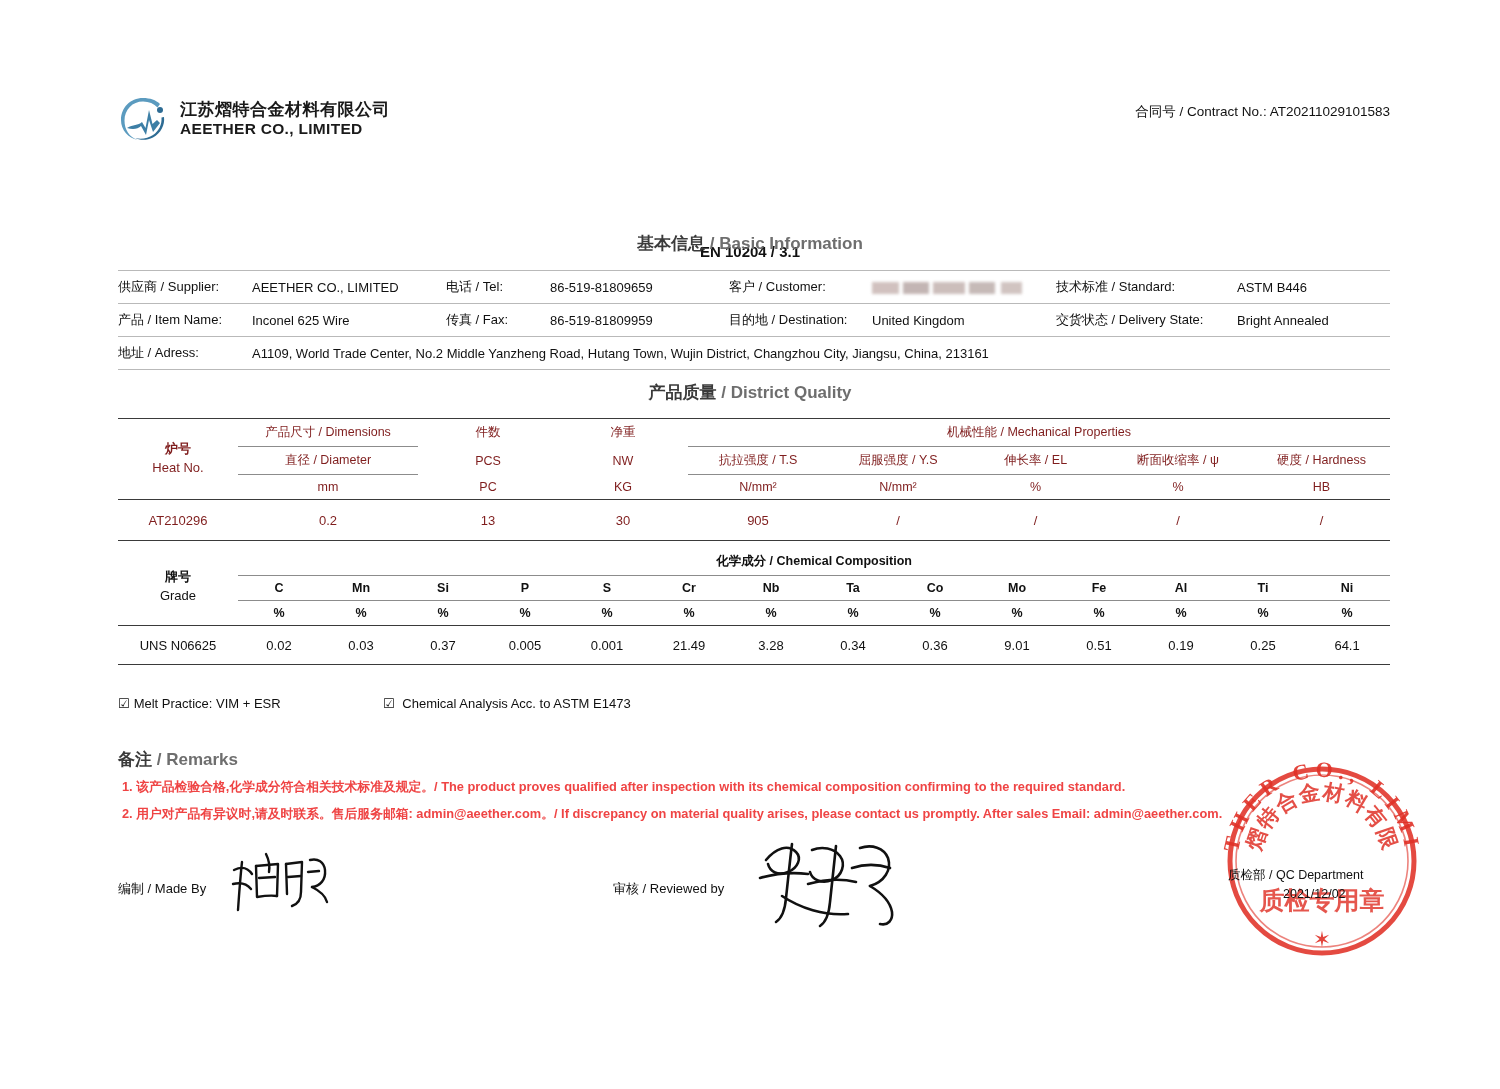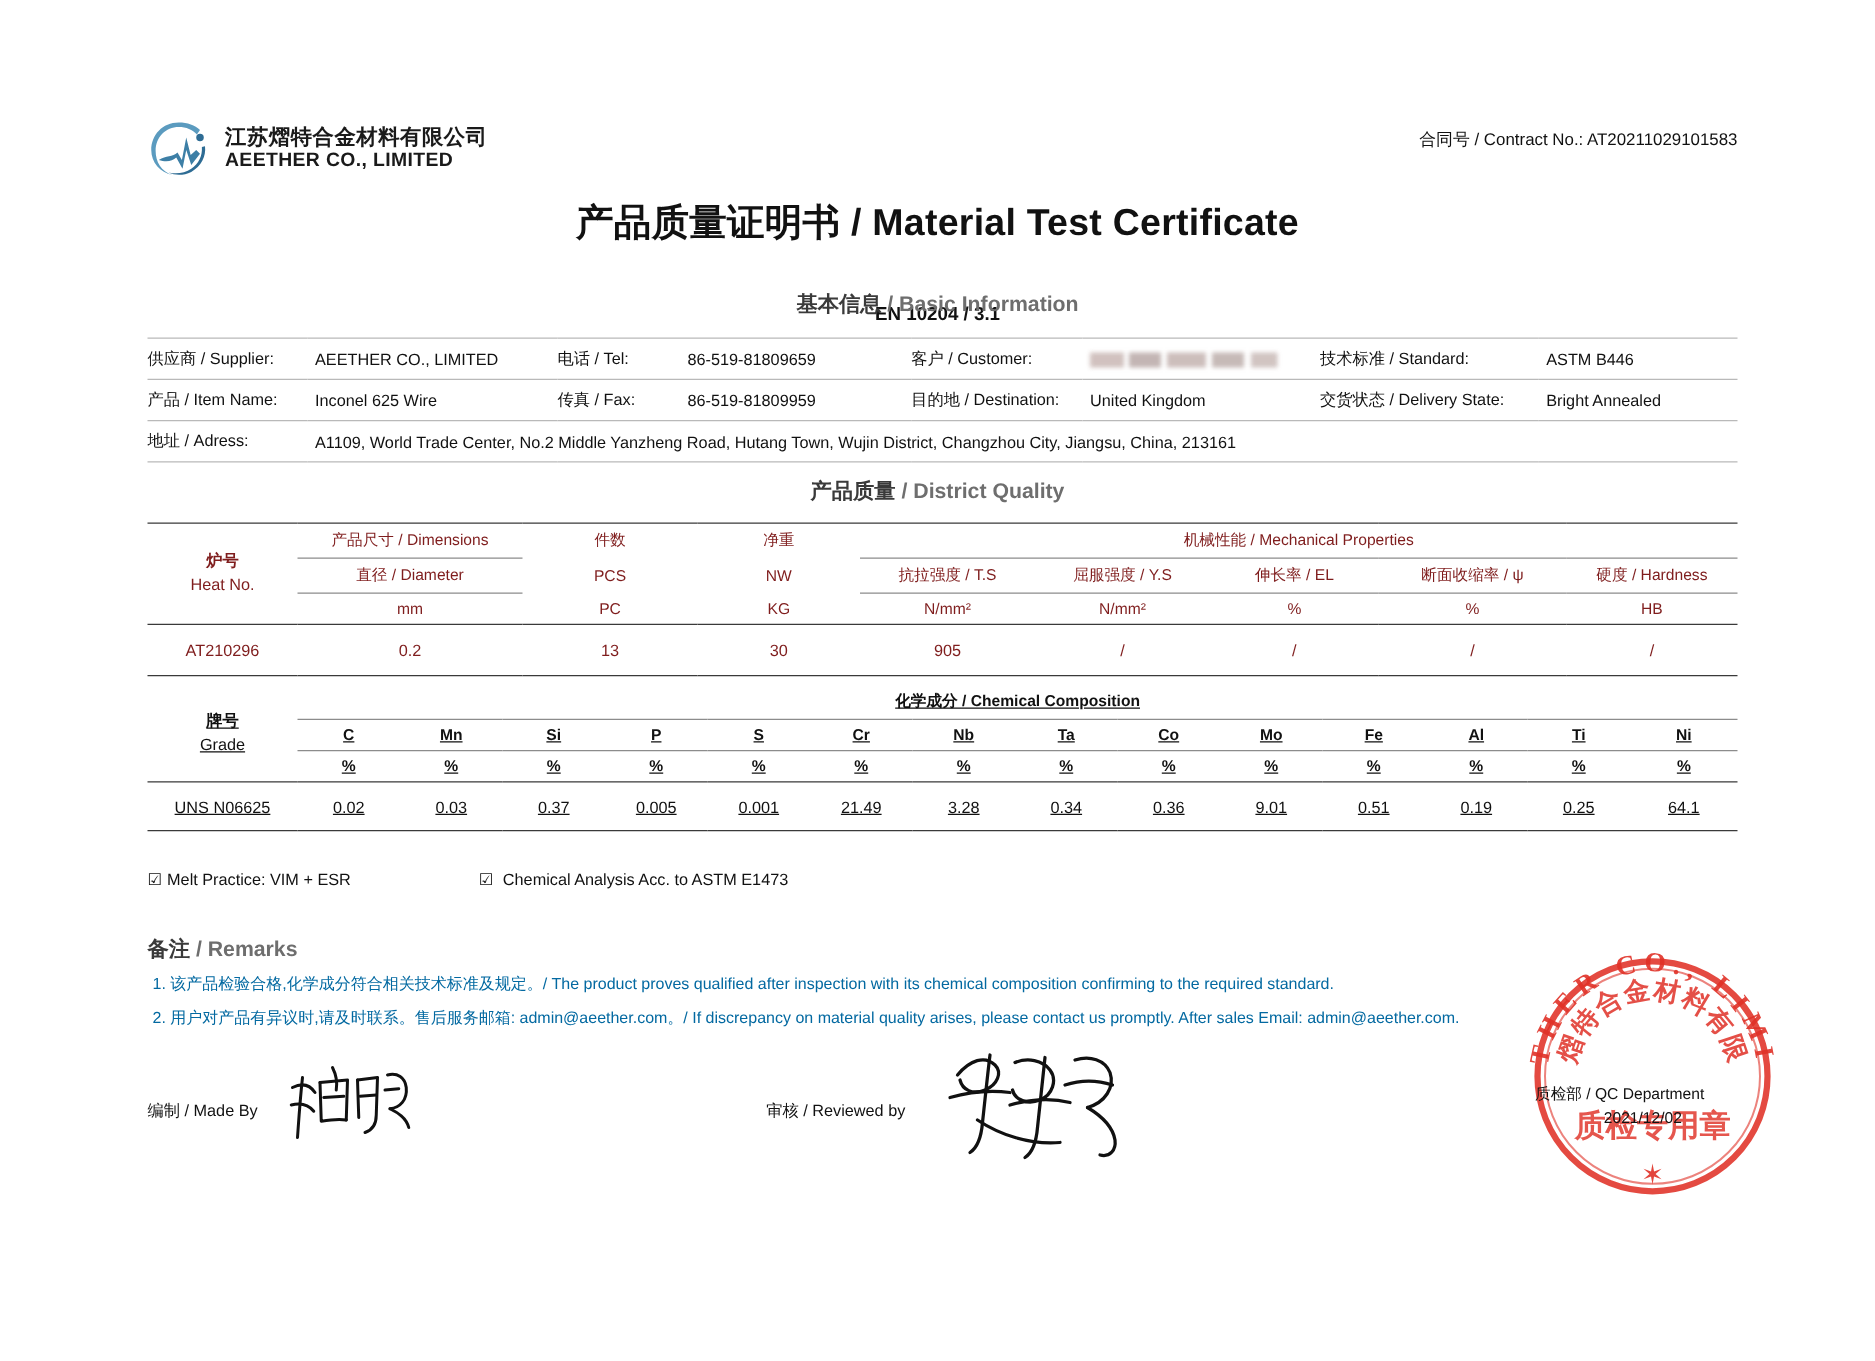--- a/index.html
+++ b/index.html
@@ -75,37 +75,37 @@
   .bb { border-bottom: 1.6px solid #3a3a3a; }
   .hdr-b { font-weight: bold; }
   .u-line { border-bottom: 1px solid #8c8c8c; }
   .rowdata td { font-size: 13px; padding: 13px 2px 12px; }
   .heat-cell { font-size: 13px; line-height: 1.45; }
 
   
   .ctable { position: absolute; left: 118px; top: 548px; width: 1272px; }
   .ctable table { width: 100%; border-collapse: collapse; table-layout: fixed; }
   .ctable td {
-    font-size: 12.5px; text-align: center; padding: 5px 2px; color: #111; text-decoration: underline;
+    font-size: 12.5px; text-align: center; padding: 5px 2px; color: #111;
   }
   .ctable .rowdata td { font-size: 13px; padding: 12px 2px 11px; }
 
   
   .checks { position: absolute; left: 118px; top: 696px; font-size: 13px; }
   .chk { display: inline-block; margin-right: 0; }
   .chk .box { font-size: 13px; margin-right: 4px; }
   #chk2 { position: absolute; left: 265px; top: 0; white-space: nowrap; }
 
   
   .remarks-head {
     position: absolute; left: 118px; top: 748px;
     font-size: 17px; font-weight: bold; color: #6e6e6e;
   }
   .remarks-head .cn { color: #3a3a3a; }
-  .rline { position: absolute; left: 122px; font-size: 12.8px; color: #0369a1; white-space: nowrap; }
+  .rline { position: absolute; left: 122px; font-size: 12.8px; color: #ef4444; white-space: nowrap; font-weight: bold; }
   #rl1 { top: 779px; }
   #rl2 { top: 806px; }
 
   
   .sig-label { position: absolute; font-size: 13px; color: #111; }
   #sig1-label { left: 118px; top: 880px; }
   #sig2-label { left: 613px; top: 880px; }
   .sig-img { position: absolute; }
   #sig1-img { left: 228px; top: 852px; }
   #sig2-img { left: 752px; top: 838px; }
@@ -134,21 +134,20 @@
         </svg>
       </span>
       <span class="logo-text">
         <span class="logo-cn">江苏熠特合金材料有限公司</span><br>
         <span class="logo-en">AEETHER CO., LIMITED</span>
       </span>
     </div>
     <div class="contract">合同号 / Contract No.: AT20211029101583</div>
   </div>
 
-  <div class="title-main">产品质量证明书 / Material Test Certificate</div>
   <div class="title-sub">EN 10204 / 3.1</div>
 
   <div class="section-head" id="sec-basic">
     <span class="cn">基本信息</span><span> / </span><span>Basic Information</span>
   </div>
 
   <div class="basic">
     <table>
       <tbody>
           <tr>

